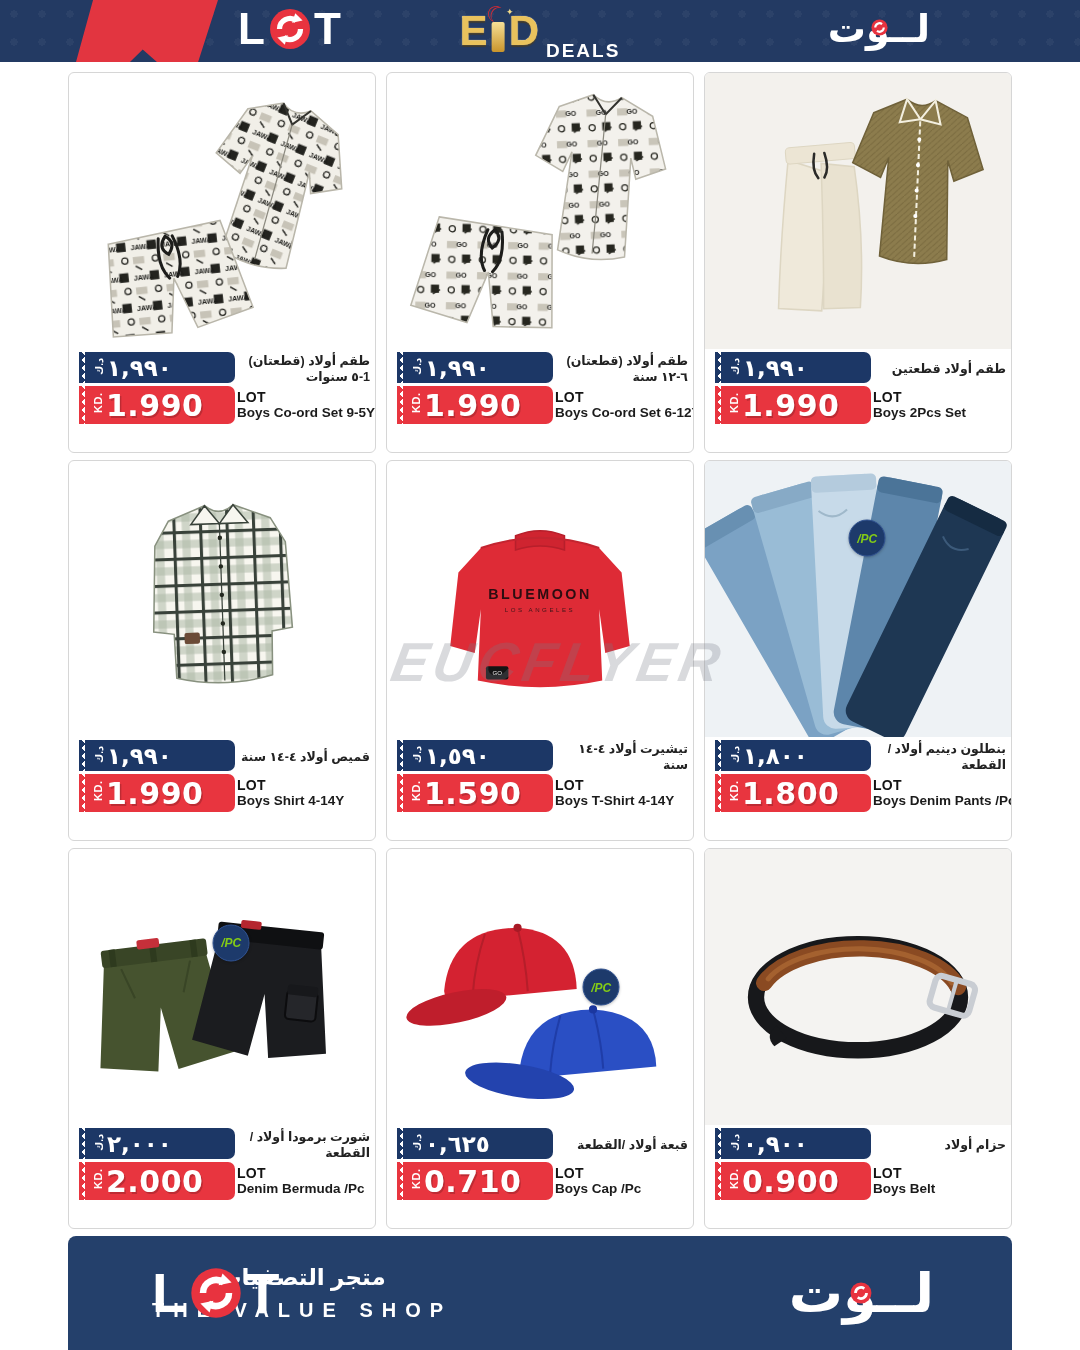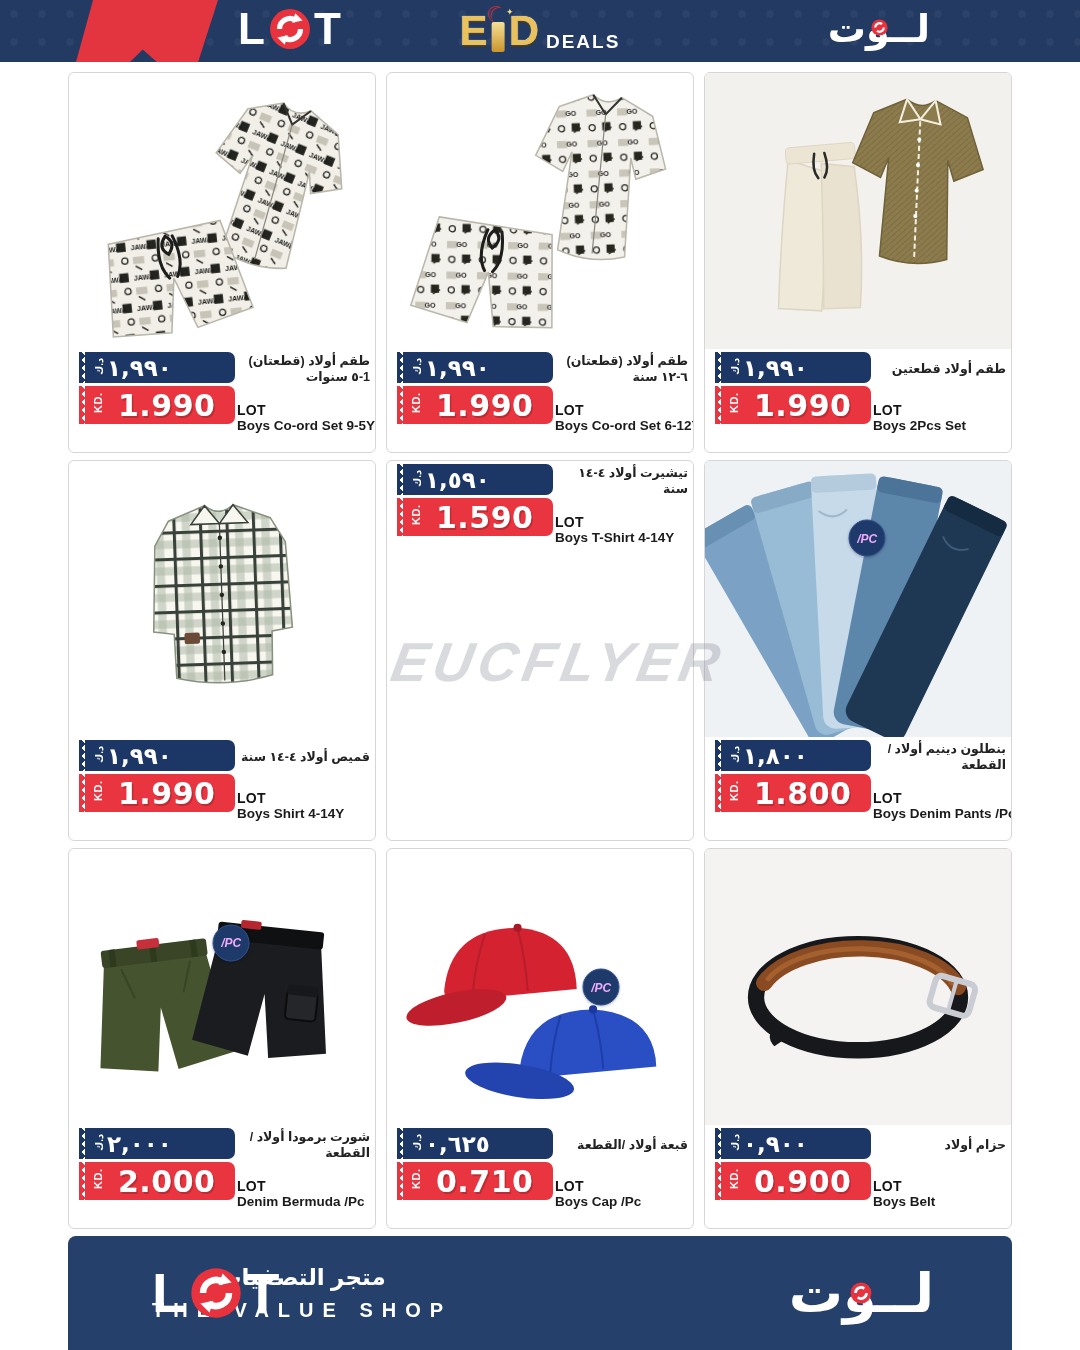--- a/index.html
+++ b/index.html
@@ -29,21 +29,21 @@
   .eid-letter {
     font-size:42px; font-weight:900; line-height:1; color:#e9c25d;
     text-shadow:0 2px 1px rgba(90,60,0,.55), 0 0 1px #fff;
   }
   .eid-i { display:inline-block; width:13px; height:30px; position:relative; margin:0 4px;
     background:linear-gradient(#f6e096,#c9952c); border-radius:2px; align-self:flex-end; }
   .eid-crescent { position:absolute; top:-18px; left:-6px; color:#d42a35; font-size:22px;
     transform:rotate(28deg); line-height:1; }
   .eid-star { position:absolute; top:-14px; right:-9px; color:#f3dc8a; font-size:9px; line-height:1; }
   .deals { font-size:19px; font-weight:800; color:#fff; letter-spacing:2px; margin-left:7px;
-    position:relative; top:1px; }
+    position:relative; top:10px; }
   .ar-logo { position:absolute; color:#fff; font-weight:800; line-height:1; }
   .hdr .ar-logo { right:150px; top:10px; font-size:38px; }
   .ar-wrap { position:relative; display:inline-block; }
   .ar-dot { position:absolute; left:42%; top:-6px; width:17px; height:17px; }
 
   
   .grid {
     position:absolute; left:68px; top:72px; width:944px;
     display:grid; grid-template-columns:repeat(3,308px); grid-auto-rows:381px;
     column-gap:10px; row-gap:7px;
@@ -51,21 +51,21 @@
   .card {
     background:#fff; border:1px solid #d6d6d6; border-radius:6px;
     display:flex; flex-direction:column; overflow:hidden; position:relative;
   }
   .photo { height:276px; position:relative; }
   .photo svg { width:100%; height:100%; display:block; }
   .t3 { background:#f3f1ed; } .t6 { background:#eef2f5; } .t9 { background:#f4f3f1; }
 
   .pc-badge {
     position:absolute; width:37px; height:37px; border-radius:50%;
-    background:#1d3a6b; border:1px solid #315392; color:#f0abfc;
+    background:#1d3a6b; border:1px solid #315392; color:#84cc16;
     display:flex; align-items:center; justify-content:center;
     font-size:12px; font-weight:800; font-style:italic;
     transform:translate(-50%,-50%); box-shadow:0 1px 3px rgba(0,0,0,.25);
   }
 
   
   .info { flex:1; position:relative; }
   .tag { position:absolute; left:16px; top:3px; width:150px; }
   .tag-top, .tag-bot { position:relative; display:flex; align-items:center; border-radius:0 7px 7px 0; }
   .tag-top { height:31px; background:#1c3766; padding-left:7px; }
@@ -74,26 +74,26 @@
     content:""; position:absolute; right:100%; top:0; bottom:0; width:6px;
     background:conic-gradient(from 225deg at 100% 50%, var(--tc) 0 90deg, transparent 90deg) 0 0 / 6px 8px repeat-y;
   }
   .tag-top::before { --tc:#1c3766; }
   .tag-bot::before { --tc:#e8353f; }
   .cur-ar { transform:rotate(-90deg); font-size:10px; font-weight:700; color:#fff; width:15px; text-align:center; flex:none; }
   .pr-ar { font-size:23px; font-weight:700; color:#ffffff; letter-spacing:1px;
     font-family:"DejaVu Sans",sans-serif; }
   .cur-en { transform:rotate(-90deg); font-size:11px; font-weight:800; color:#fff; width:16px; text-align:center; flex:none; letter-spacing:.5px; }
   .pr-en { font-size:30px; font-weight:800; color:#fff; letter-spacing:.5px;
-    font-family:"DejaVu Sans",sans-serif; text-shadow:1.5px 1.5px 0 rgba(0,0,0,.18);margin-left:12px; }
+    font-family:"DejaVu Sans",sans-serif; text-shadow:1.5px 1.5px 0 rgba(0,0,0,.18); }
 
   .desc { position:absolute; left:168px; right:5px; top:4px; bottom:4px; }
   .name-ar { direction:rtl; text-align:right; font-size:12.5px; font-weight:600; color:#222;
     line-height:1.25; min-height:33px; display:flex; flex-direction:column; justify-content:center; }
-  .brand { font-size:14px; font-weight:800; color:#141414; margin-top:16px; letter-spacing:.3px; }
+  .brand { font-size:14px; font-weight:800; color:#141414; margin-top:3px; letter-spacing:.3px; }
   .name-en { font-size:13.5px; font-weight:700; color:#1b1b1b; line-height:1.15; white-space:nowrap; }
 
   
   .watermark {
     position:absolute; left:392px; top:630px; z-index:5; pointer-events:none;
     font-size:55px; font-weight:800; font-style:italic; letter-spacing:5px;
     color:rgba(120,122,132,0.28); transform:skewX(-10deg);
   }
 
   
@@ -324,20 +324,33 @@
       </div>
       <div class="desc">
         <div class="name-ar">قميص أولاد ٤-١٤ سنة</div>
         <div class="brand">LOT</div>
         <div class="name-en">Boys Shirt 4-14Y</div>
       </div>
     </div>
   </article>
 
   <article class="card">
+    <div class="photo">
+      <svg viewBox="0 0 300 260">
+        <g transform="translate(0,6)">
+          <path d="M92,74 Q150,54 208,74 L230,98 L238,170 L214,177 L208,134 L211,204 Q150,217 89,204 L92,134 L86,177 L62,170 L70,98 Z" fill="#de2b36"></path>
+          <path d="M126,62 Q150,52 174,62 L174,76 Q150,68 126,76 Z" fill="#cf2430" stroke="#b71f2b" stroke-width="1.5"></path>
+          <path d="M92,74 Q150,54 208,74" fill="none" stroke="#c32530" stroke-width="2"></path>
+          <text x="150" y="124" text-anchor="middle" font-size="14" font-weight="bold" letter-spacing="2.5" fill="#2c0d11">BLUEMOON</text>
+          <text x="150" y="137" text-anchor="middle" font-size="6" letter-spacing="2.5" fill="#40151a">LOS ANGELES</text>
+          <rect x="97" y="190" width="22" height="13" rx="2" fill="#141414"></rect>
+          <text x="108" y="199" text-anchor="middle" font-size="6" fill="#e8e8e8">GO</text>
+        </g>
+      </svg>
+    </div>
     <div class="info">
       <div class="tag">
         <div class="tag-top">
             <span class="cur-ar">د.ك</span>
             <span class="pr-ar">١,٥٩٠</span>
           </div>
         <div class="tag-bot">
             <span class="cur-en">KD.</span>
             <span class="pr-en">1.590</span>
           </div>

